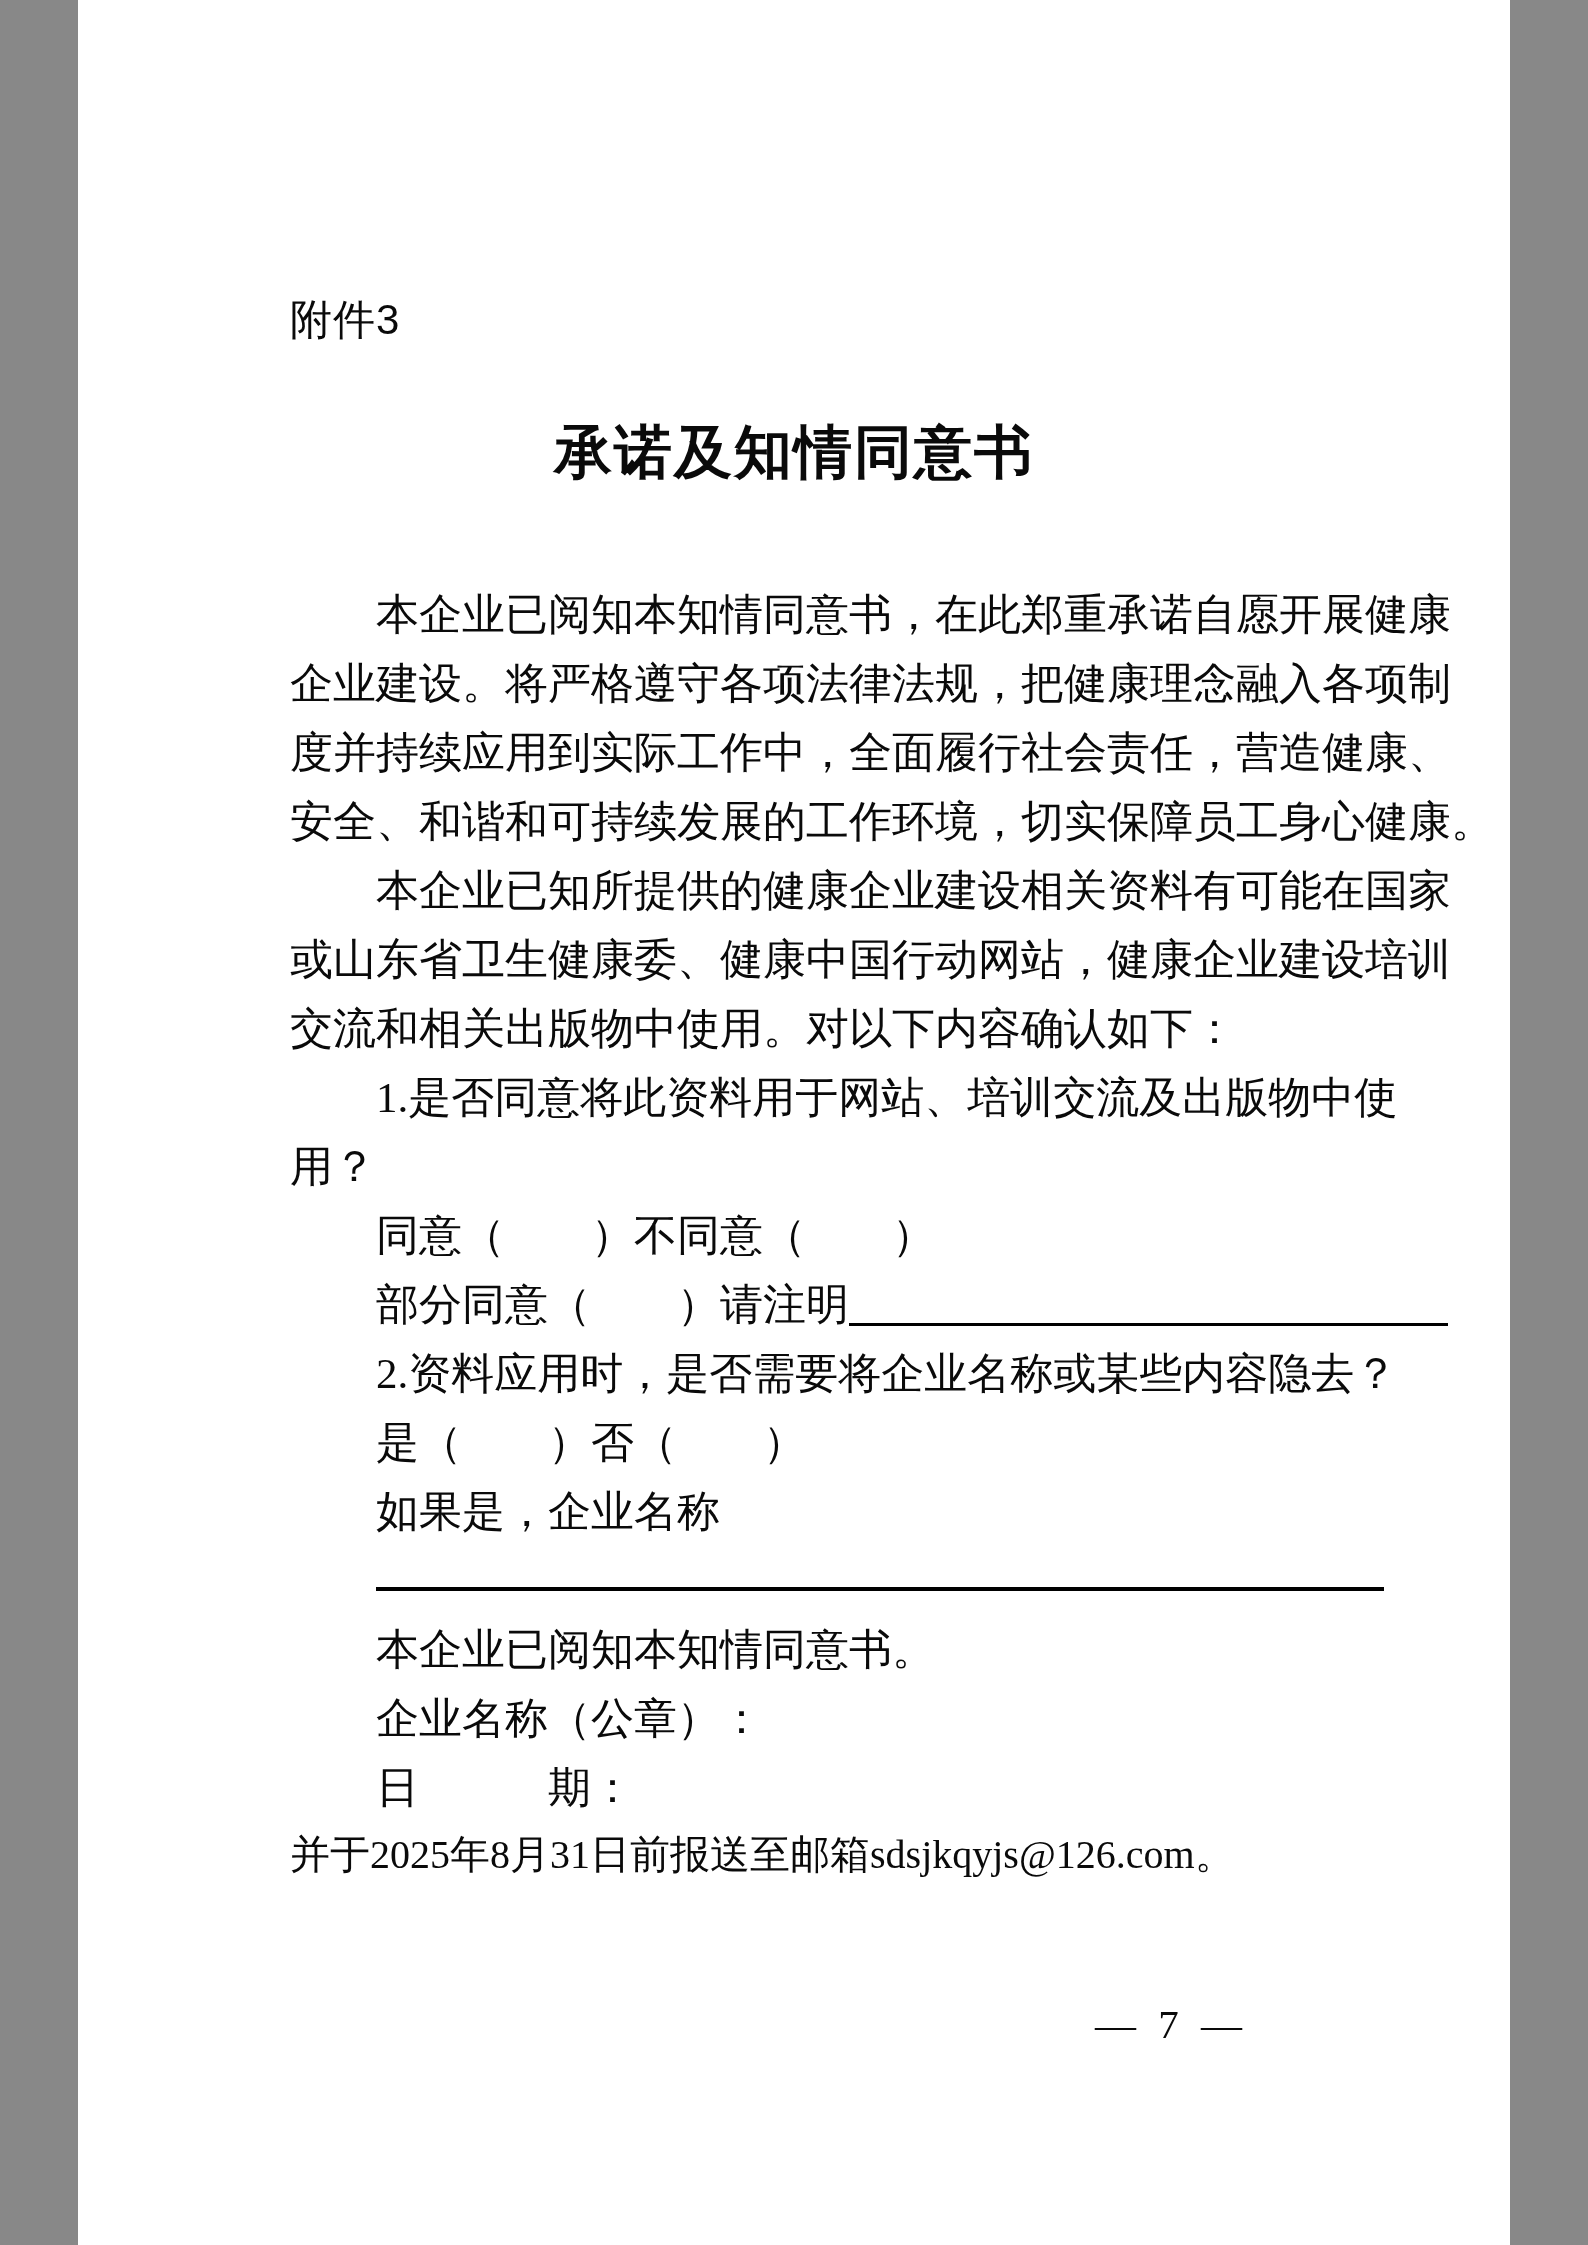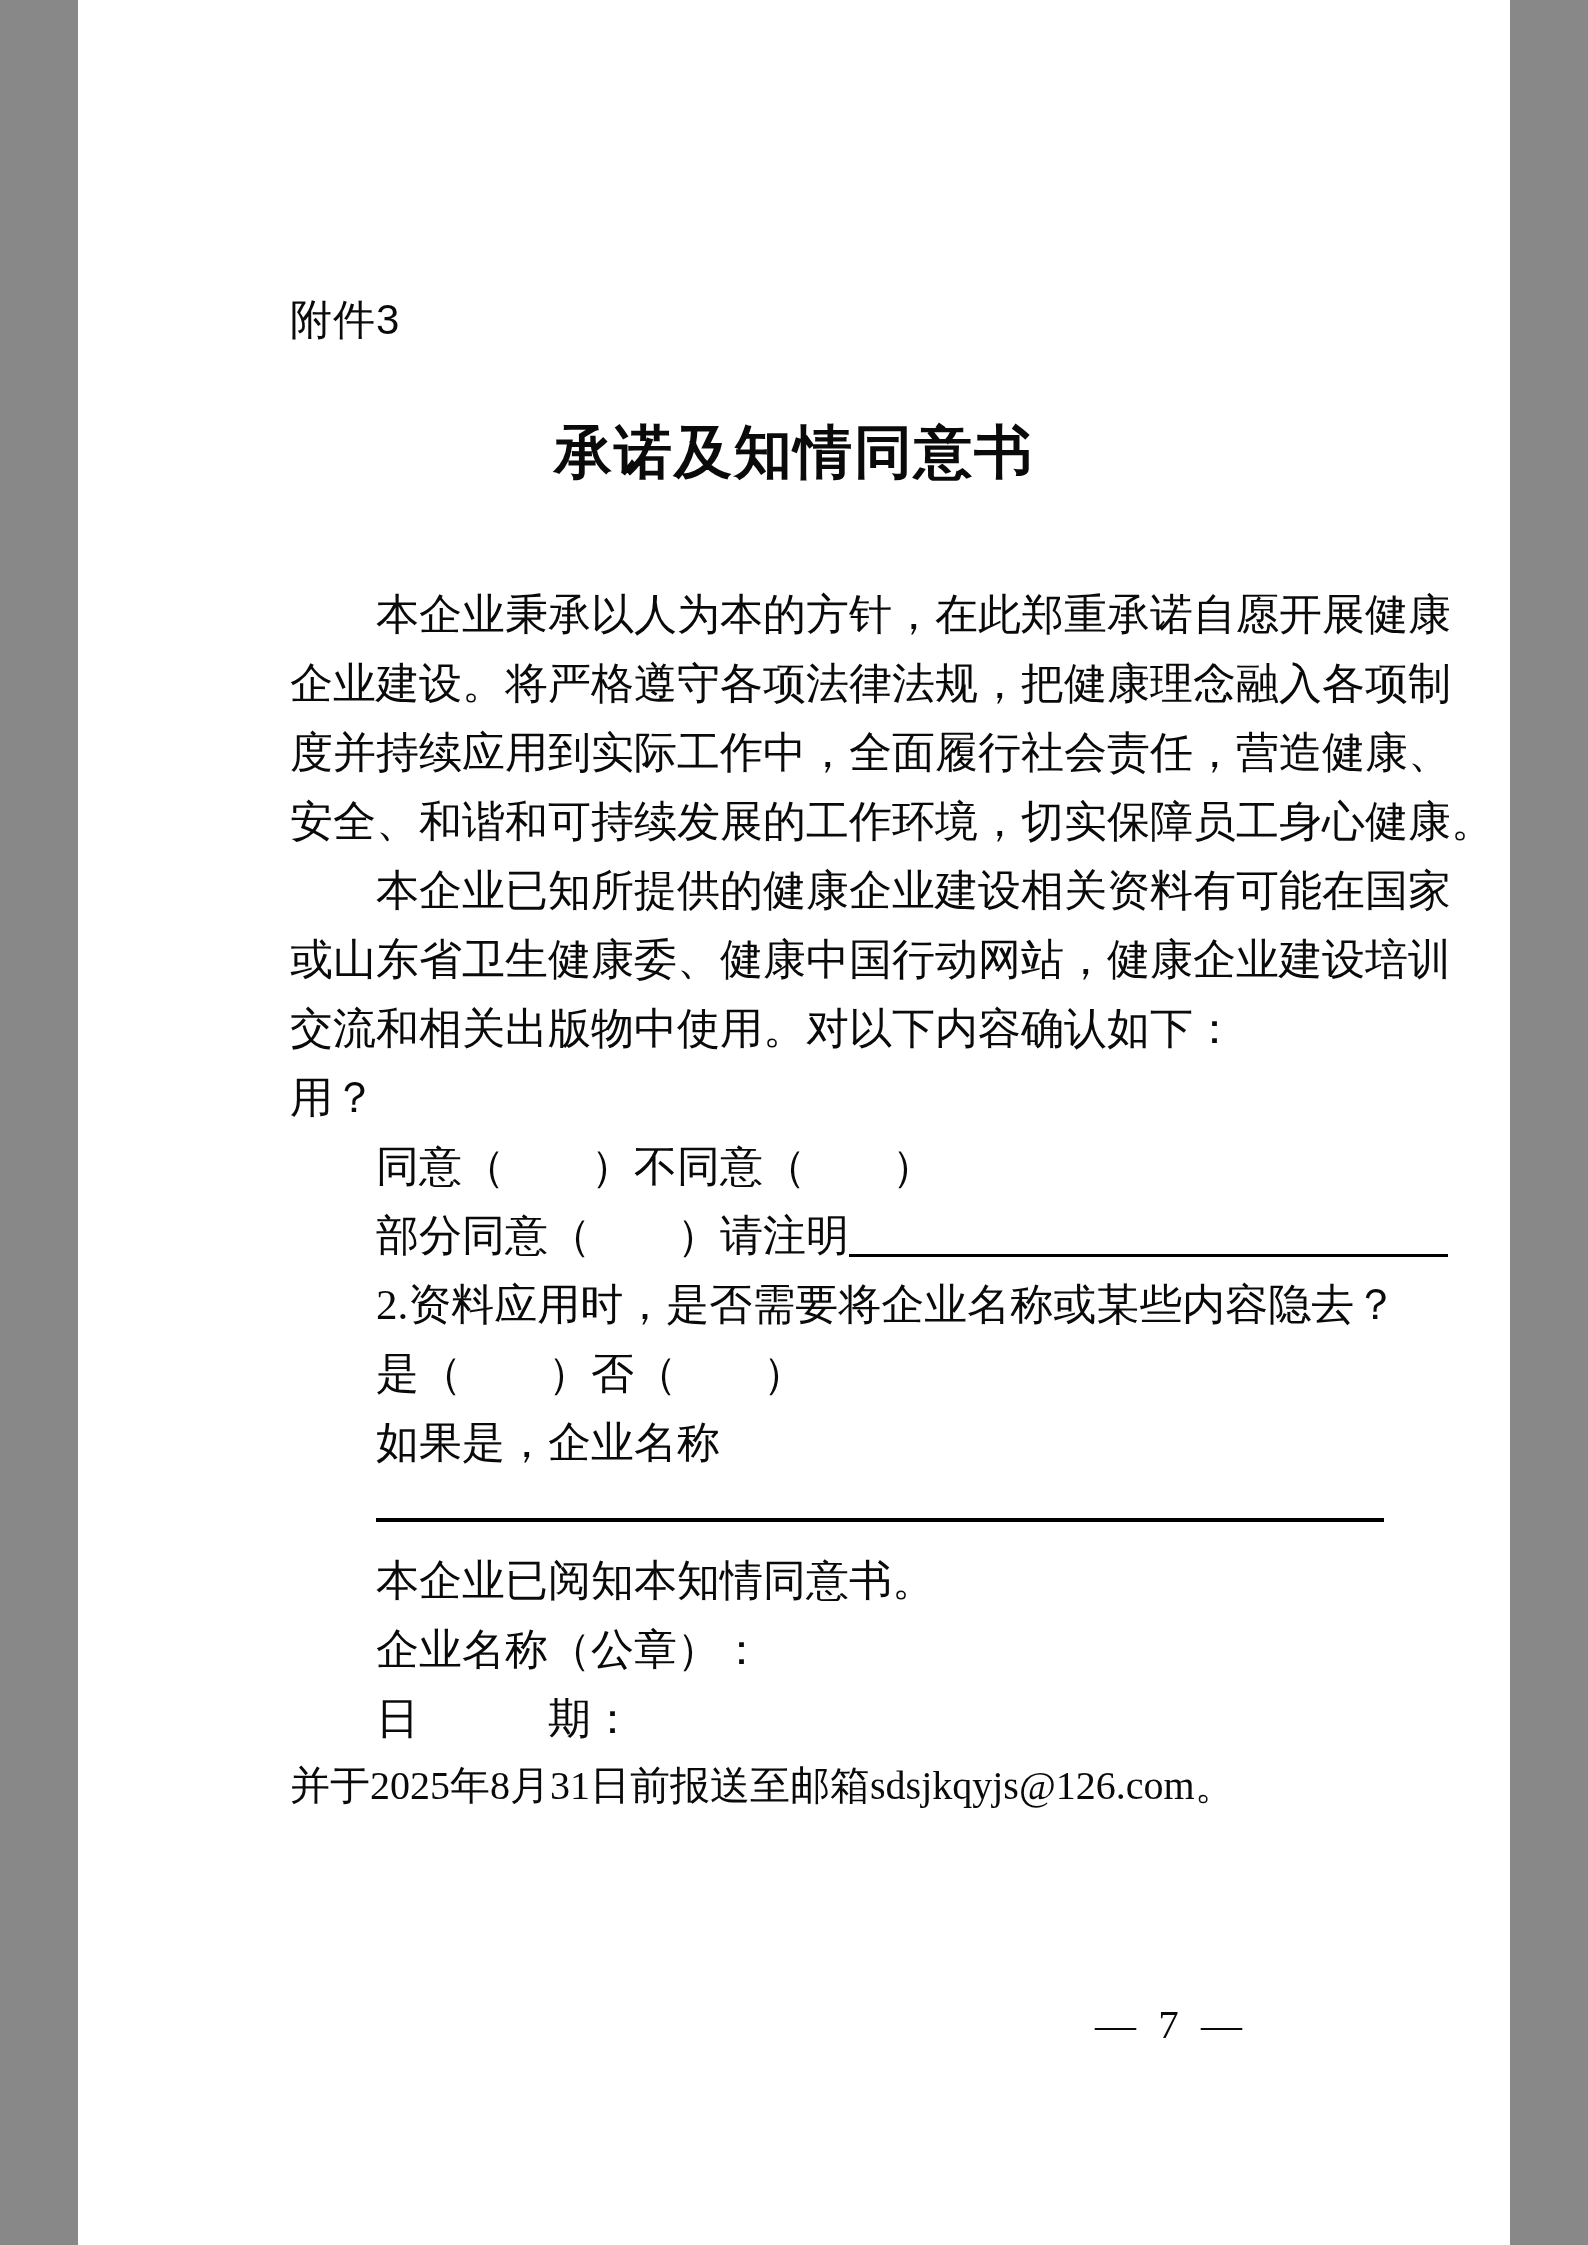--- a/index.html
+++ b/index.html
@@ -76,29 +76,30 @@
 <body>
 
 <div class="page">
 
   <div class="attachment">附件3</div>
 
   <h1 class="title">承诺及知情同意书</h1>
 
   <div class="body">
 
-    <p class="line indent">本企业秉承以人为本的方针，在此郑重承诺自愿开展健康</p>
+    <p class="line indent">本企业已阅知本知情同意书，在此郑重承诺自愿开展健康</p>
     <p class="line">企业建设。将严格遵守各项法律法规，把健康理念融入各项制</p>
     <p class="line">度并持续应用到实际工作中，全面履行社会责任，营造健康、</p>
     <p class="line">安全、和谐和可持续发展的工作环境，切实保障员工身心健康。</p>
 
     <p class="line indent">本企业已知所提供的健康企业建设相关资料有可能在国家</p>
     <p class="line">或山东省卫生健康委、健康中国行动网站，健康企业建设培训</p>
     <p class="line">交流和相关出版物中使用。对以下内容确认如下：</p>
 
+    <p class="line indent">1.是否同意将此资料用于网站、培训交流及出版物中使</p>
     <p class="line">用？</p>
     <p class="line indent">同意（　　）不同意（　　）</p>
 
     <p class="line indent flexline">
       <span class="t">部分同意（　　）请注明</span>
       <span class="blank"></span>
     </p>
 
     <p class="line indent">2.资料应用时，是否需要将企业名称或某些内容隐去？</p>
     <p class="line indent">是（　　）否（　　）</p>

